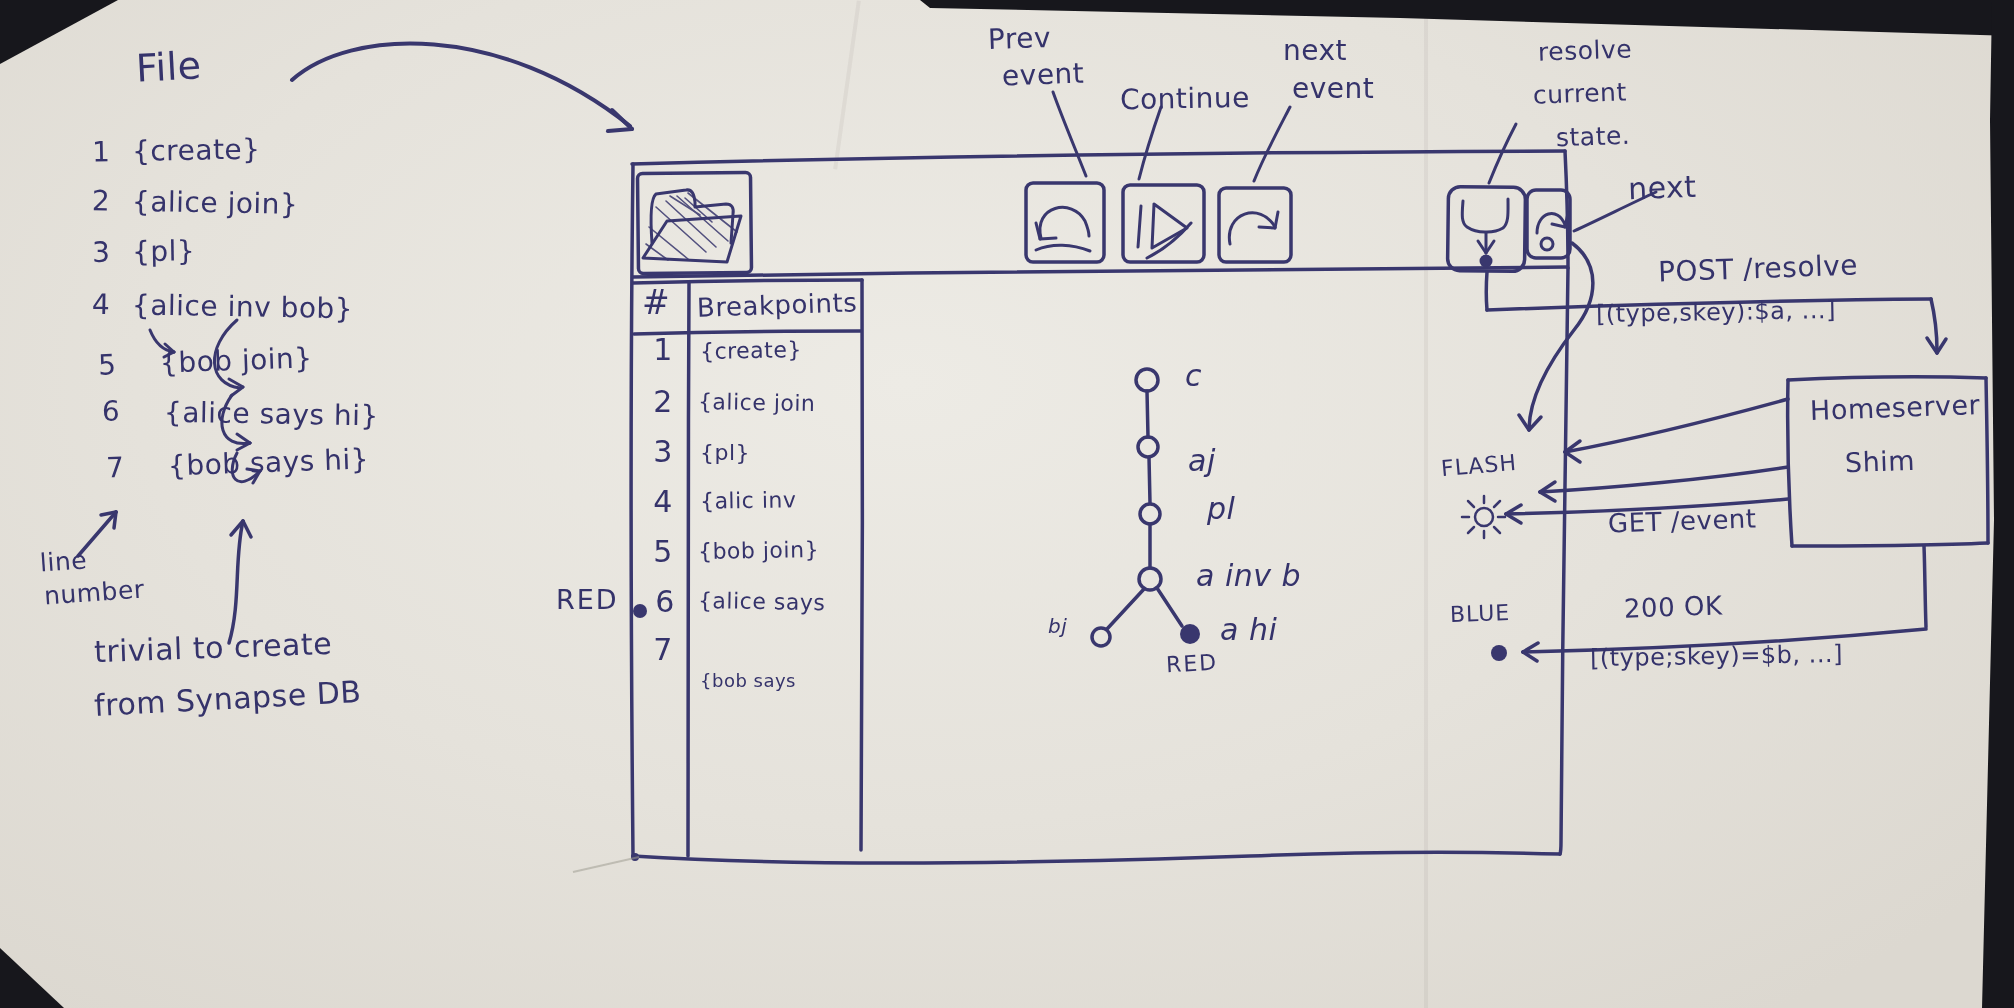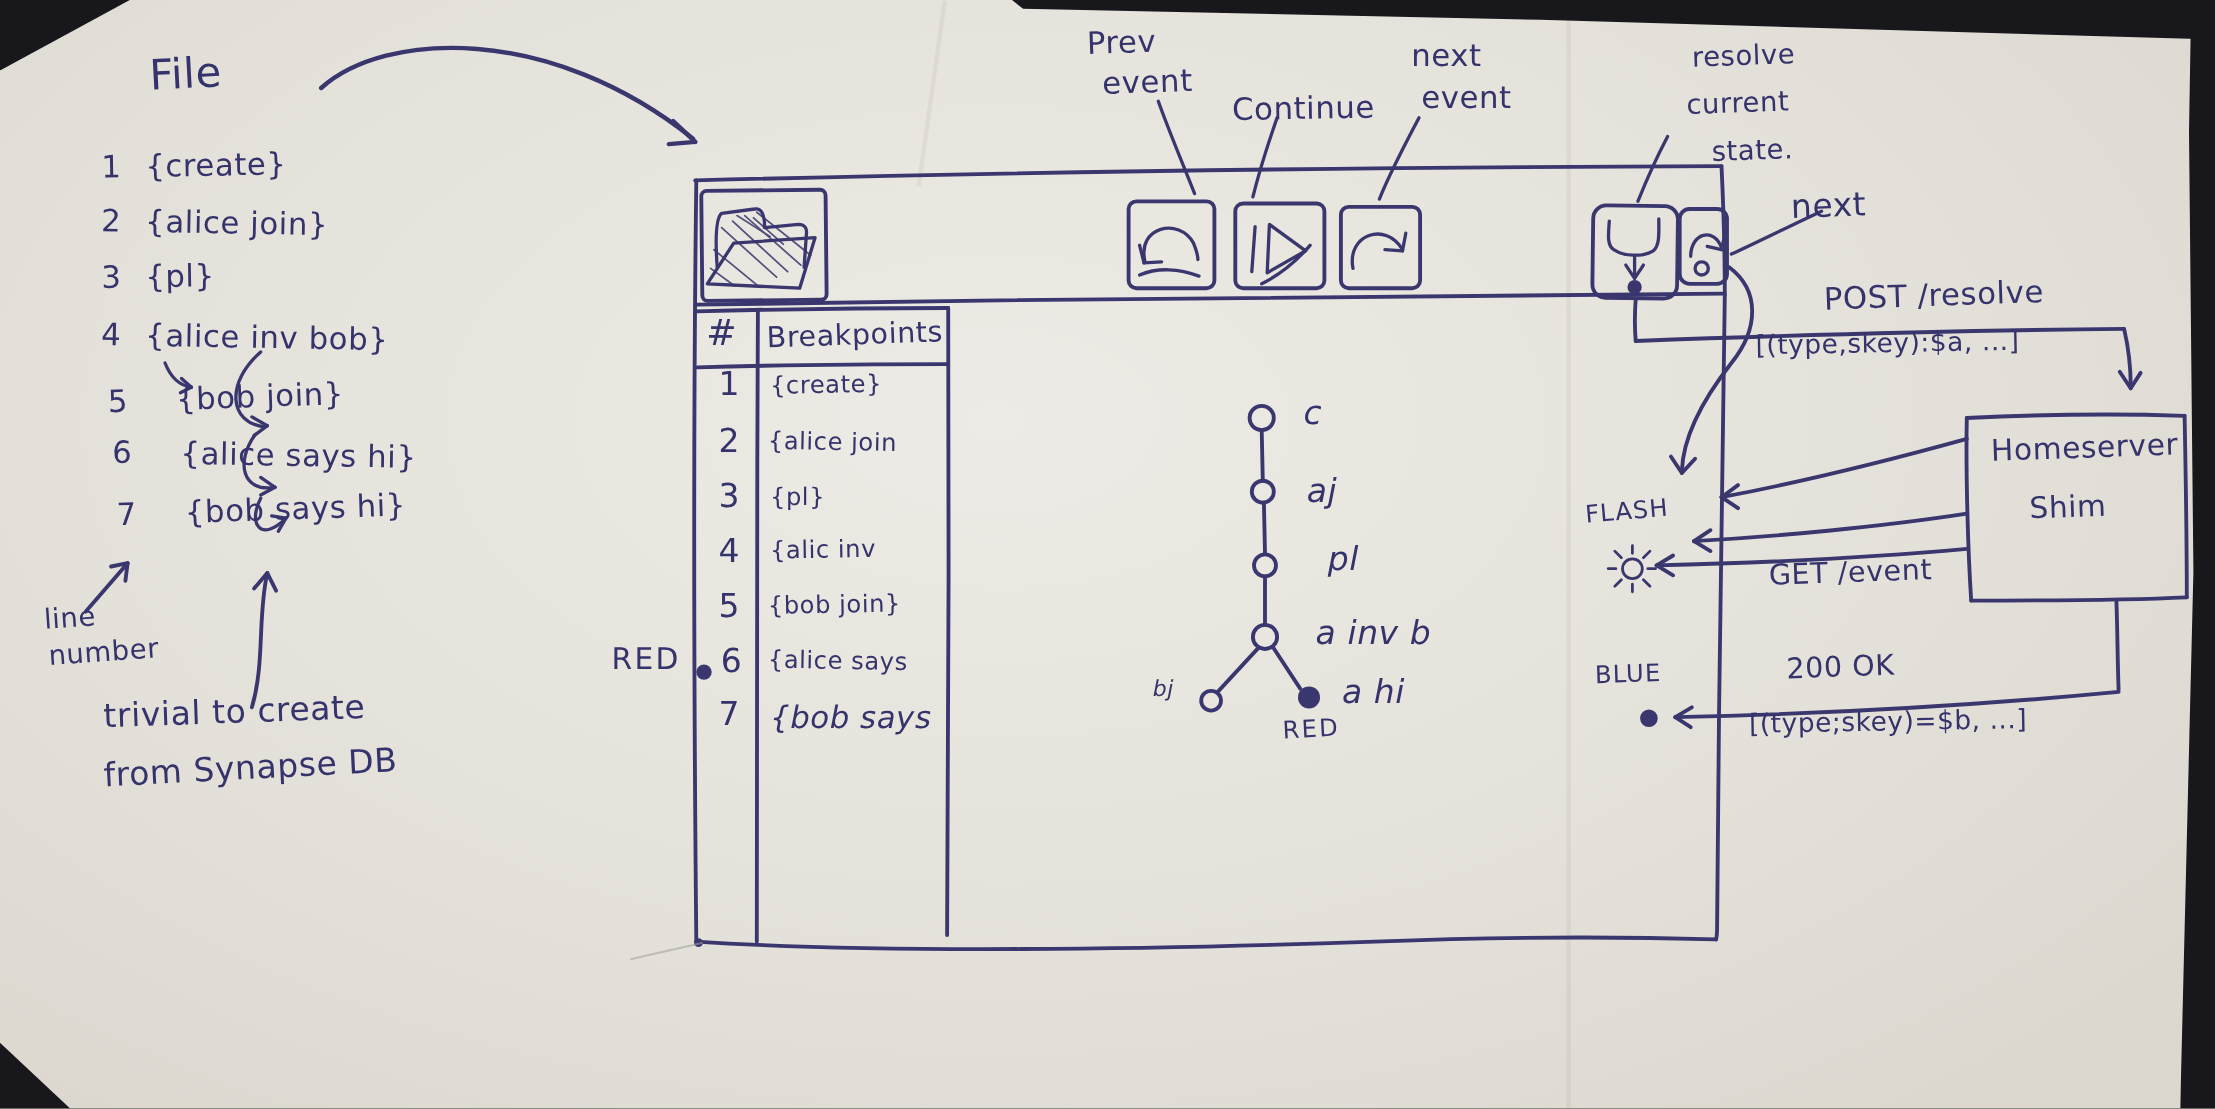--- a/index.html
+++ b/index.html
@@ -252,26 +252,26 @@
   <div class="hw" style="left:646px;top:536px;width:34px;text-align:center;font-size:30px;">5</div>
   <div class="hw" style="left:648px;top:586px;width:34px;text-align:center;font-size:30px;">6</div>
   <div class="hw" style="left:646px;top:634px;width:34px;text-align:center;font-size:30px;">7</div>
 
   <div class="hw" style="left:700px;top:339px;font-size:22px;transform:rotate(-1deg);">{create}</div>
   <div class="hw" style="left:698px;top:391px;font-size:22px;transform:rotate(1deg);">{alice join</div>
   <div class="hw" style="left:700px;top:441px;font-size:22px;">{pl}</div>
   <div class="hw" style="left:700px;top:489px;font-size:22px;transform:rotate(-1deg);">{alic inv</div>
   <div class="hw" style="left:698px;top:539px;font-size:22px;transform:rotate(-1deg);">{bob join}</div>
   <div class="hw" style="left:698px;top:590px;font-size:22px;transform:rotate(1deg);">{alice says</div>
-  <div class="hw" style="left:700px;top:638px;font-size:28px;font-style:italic;">{bob says</div>
+  <div class="hw" style="left:700px;top:672px;font-size:18px;">{bob says</div>
 
   <div class="hw" style="left:556px;top:586px;font-size:27px;letter-spacing:2px;">RED</div>
 
   <div class="hw ital" style="left:1185px;top:360px;font-size:30px;">c</div>
-  <div class="hw ital" style="left:1188px;top:431px;font-size:30px;">aj</div>
+  <div class="hw ital" style="left:1188px;top:445px;font-size:30px;">aj</div>
   <div class="hw ital" style="left:1186px;top:493px;font-size:30px;margin-left:21px;">pl</div>
   <div class="hw ital" style="left:1196px;top:560px;font-size:30px;">a inv b</div>
   <div class="hw ital" style="left:1008px;top:616px;font-size:20px;margin-left:40px;">bj</div>
   <div class="hw ital" style="left:1220px;top:614px;font-size:30px;">a hi</div>
   <div class="hw" style="left:1166px;top:652px;font-size:22px;letter-spacing:2px;transform:rotate(-3deg);">RED</div>
 
   <div class="hw" style="left:1658px;top:254px;font-size:28px;transform:rotate(-2deg);">POST /resolve</div>
   <div class="hw" style="left:1596px;top:300px;font-size:24px;transform:rotate(-1deg);">[(type,skey):$a, ...]</div>
   <div class="hw" style="left:1810px;top:394px;font-size:27px;transform:rotate(-2deg);">Homeserver</div>
   <div class="hw" style="left:1845px;top:448px;font-size:27px;transform:rotate(-2deg);">Shim</div>

